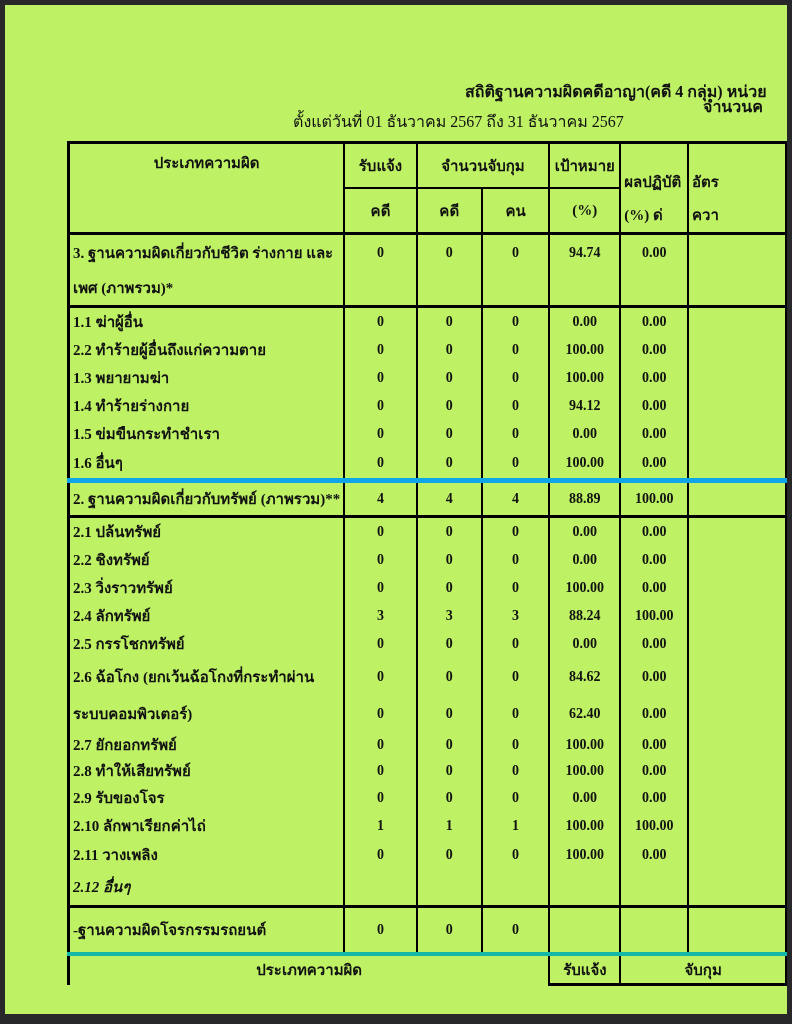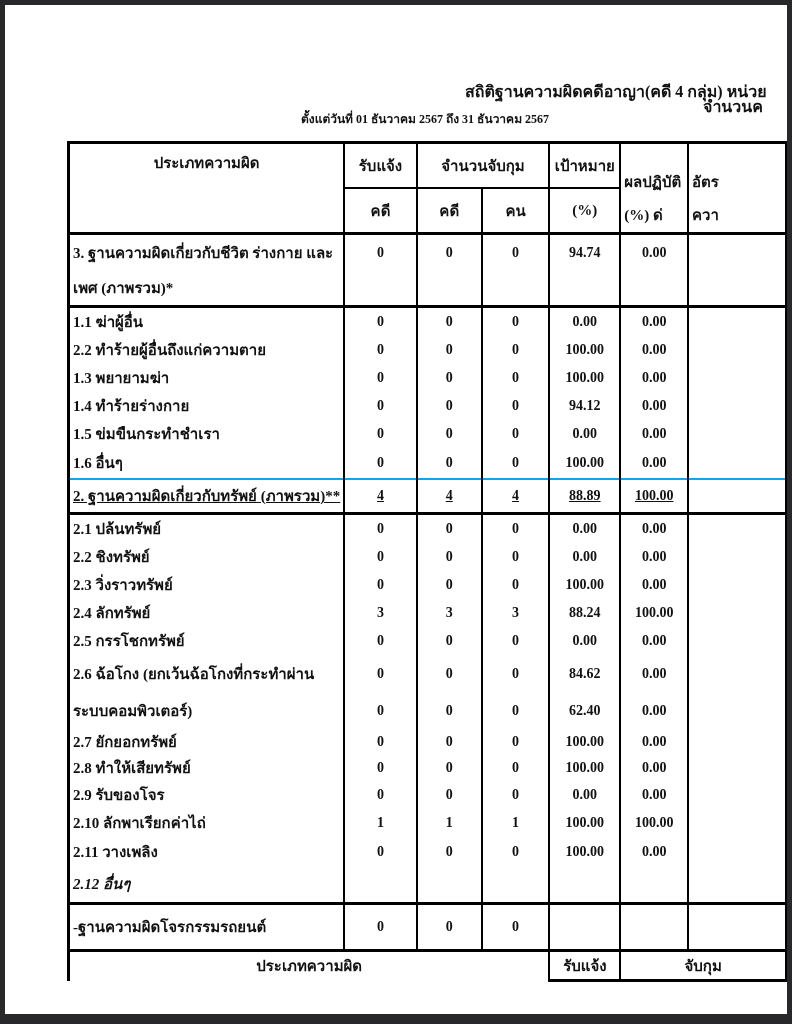--- a/index.html
+++ b/index.html
@@ -8,30 +8,30 @@
     background:#28282b;
     overflow:hidden;
     font-family:"Liberation Serif","DejaVu Serif",serif;
     color:#111;
     position:relative;
   }
   .doc-page{
     position:absolute;
     left:5px;top:5px;
     width:782px;height:1009px;
-    background:#ffffff;
+    background:#bef264;
     overflow:hidden;
   }
   .title-line1{
     position:absolute;left:460px;top:74px;
     font-size:16px;font-weight:bold;white-space:nowrap;
   }
   .title-line2{
-    position:absolute;left:296px;top:104px;
-    font-size:12px;font-weight:bold;white-space:nowrap;
+    position:absolute;left:288px;top:104px;
+    font-size:16px;font-weight:normal;white-space:nowrap;
   }
   .title-line2-right{
     position:absolute;left:698px;top:89px;
     font-size:16px;font-weight:bold;white-space:nowrap;
   }
   table.stats{
     position:absolute;left:62px;top:136px;
     border-collapse:collapse;
     table-layout:fixed;
     border:3px solid #000;
@@ -72,28 +72,28 @@
     vertical-align:middle;
   }
   .stats tbody td.val{
     text-align:center;
     vertical-align:middle;
     font-weight:bold;
     font-size:14px;
   }
   tr.cat-open td{height:36px;border-top:3px solid #000;}
   tr.cat-close td{height:34px;border-bottom:3px solid #000;}
-  tr.cat td{height:32px;border-top:2px solid #0ea5e9;border-bottom:3px solid #000;text-decoration:underline;}
+  tr.cat td{height:32px;border-top:5px solid #0ea5e9;border-bottom:3px solid #000;}
   tr.item td{height:28px;}
   tr.item-26 td{height:26px;}
   tr.item-27 td{height:27px;font-family:Liberation Serif, serif;}
   tr.item-30 td{height:30px;}
   tr.item-36 td{height:36px;font-style:italic;}
   tr.item-37 td{height:37px;}
-  tr.vehicle td{height:44px;border-top:3px solid #000;border-bottom:1px solid #14b8a6;}
+  tr.vehicle td{height:44px;border-top:3px solid #000;border-bottom:4px solid #14b8a6;}
   .stats tfoot td{
     height:27px;
     border-top:3px solid #000;
     font-weight:bold;
     text-align:center;
     vertical-align:middle;
   }
   .stats tfoot td.no-bottom{border-bottom:none;}
   .stats tfoot td.thick-bottom{border-bottom:3px solid #000;}
 </style>

